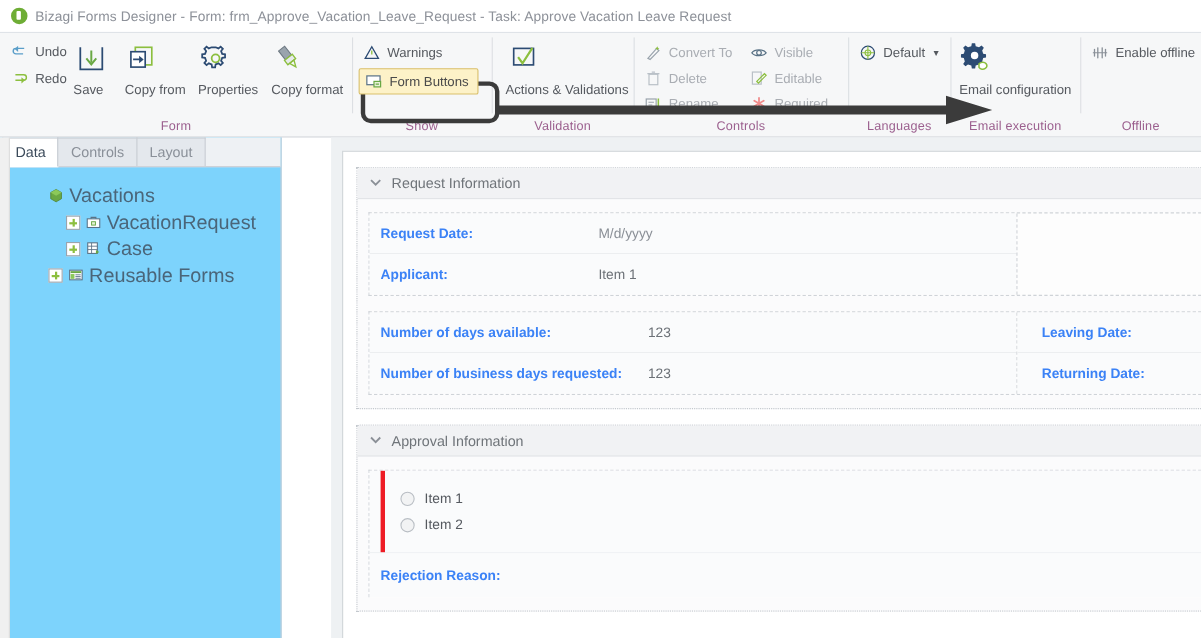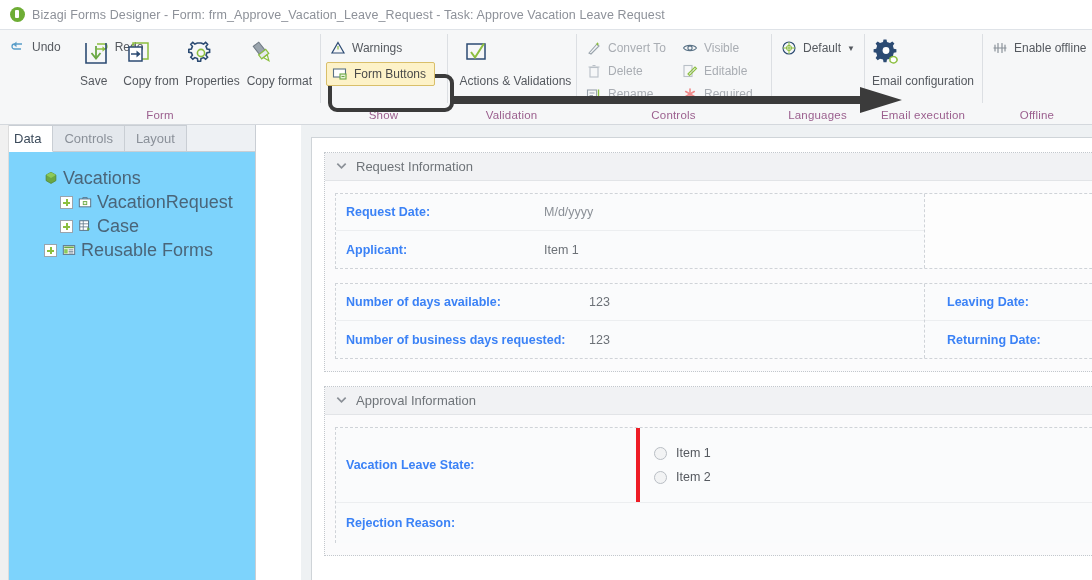--- a/index.html
+++ b/index.html
@@ -55,21 +55,21 @@
     width: 1px; background: #dcdfe3;
   }
   .rgroup-body { flex: 1 1 auto; display: flex; align-items: flex-start; padding: 4px 6px 0 6px; }
   .rgroup-label {
     height: 20px; line-height: 20px; text-align: center;
     font-size: 11.5px; color: #9b5f8e; width: 100%;
     letter-spacing: 0.2px;
   }
 
   
-  .small-cmds { display: flex; gap: 24px; padding-top: 4px; }
+  .small-cmds { display: flex; flex-direction: column; gap: 6px; padding-top: 4px; }
   .small-cmd {
     display: flex; align-items: center; gap: 6px;
     font-size: 12px; color: #55595f; white-space: nowrap;
     padding: 1px 4px; cursor: default;
   }
   .small-cmd.dim { color: #a9adb3; }
   .ico { width: 16px; height: 16px; flex: 0 0 auto; display: block; }
 
   
   .big-btn {
@@ -563,21 +563,20 @@
         <div class="section-header">
           <svg class="chev" viewBox="0 0 14 14">
             <path d="M2.5 4 L7 8.5 L11.5 4" fill="none" stroke="#8b9097" stroke-width="1.8"></path>
           </svg>
           <span>Approval Information</span>
         </div>
         <div class="section-body">
 
           <div class="grid-block" style="flex-direction:column; border-bottom:none;">
             <div class="frow tall">
-              <span class="flabel" style="width:290px">Vacation Leave State:</span>
               <div class="req-cell">
                 <div class="radio-list">
                   <div class="radio-item">
                     <span class="radio-dot"></span>
                     <span>Item 1</span>
                   </div>
                   <div class="radio-item">
                     <span class="radio-dot"></span>
                     <span>Item 2</span>
                   </div>

